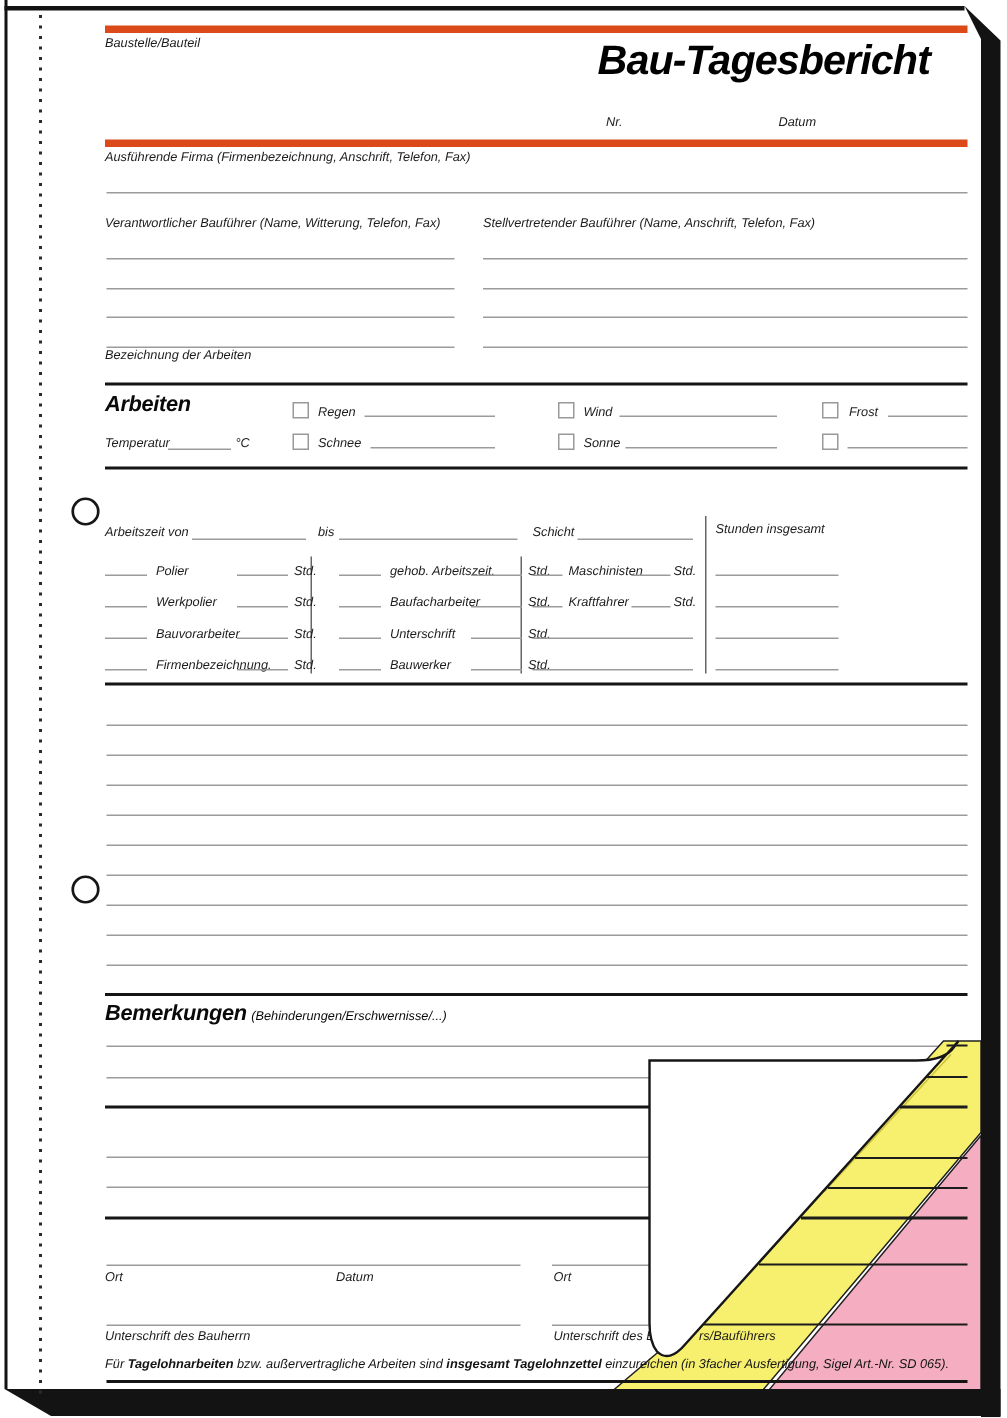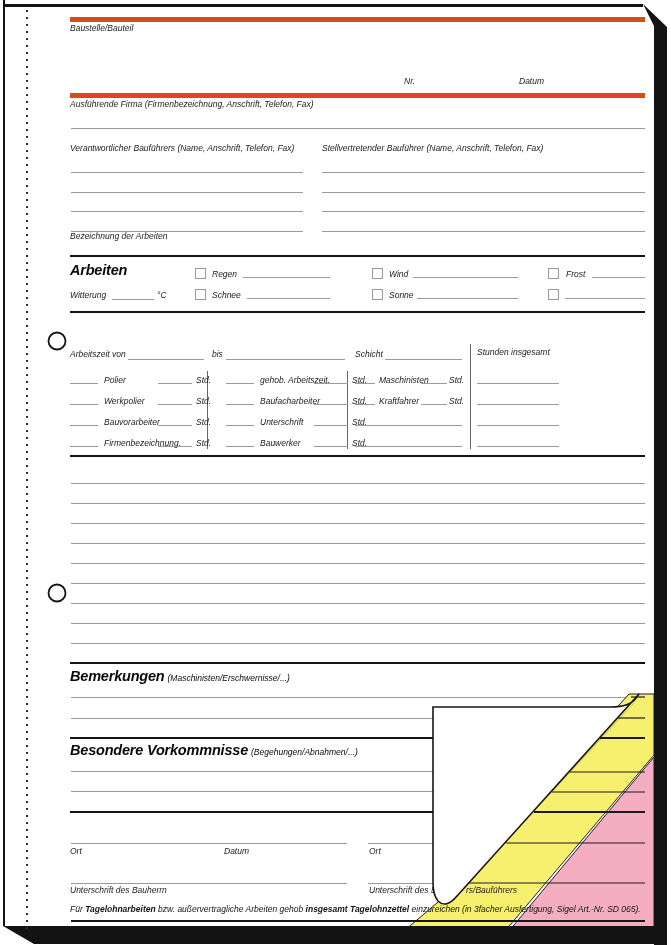--- a/index.html
+++ b/index.html
@@ -21,43 +21,44 @@
   .fine{position:absolute;font-style:italic;font-size:8.5px;color:#141414;white-space:nowrap;z-index:6}
   .fine b{font-weight:bold}
 </style>
 </head>
 <body>
 
 <div class="pg">
 
   <div class="bar" style="left: 70px; top: 17px; width: 575px; background: rgb(220, 74, 26);"></div>
   <div class="lb" style="left:70px;top:24px">Baustelle/Bauteil</div>
+  <div class="ttl" style="left:340px;top:24px;width:280px">Bau-Tagesbericht</div>
   <div class="lb" style="left:404px;top:77px">Nr.</div>
   <div class="lb" style="left:519px;top:77px">Datum</div>
   <div class="bar" style="left: 70px; top: 93px; width: 575px; background: rgb(220, 74, 26);"></div>
 
   <div class="lb" style="left:70px;top:100px">Ausführende Firma (Firmenbezeichnung, Anschrift, Telefon, Fax)</div>
   <div class="ln" style="left:71px;top:128px;width:574px"></div>
 
-  <div class="lb" style="left:70px;top:144px">Verantwortlicher Bauführers (Name, Anschrift, Telefon, Fax)</div>
+  <div class="lb" style="left:70px;top:144px">Verantwortlicher Bauführer (Name, Witterung, Telefon, Fax)</div>
   <div class="lb" style="left:322px;top:144px">Stellvertretender Bauführer (Name, Anschrift, Telefon, Fax)</div>
   <div class="ln" style="left:71px;top:172px;width:232px"></div>
   <div class="ln" style="left:71px;top:192px;width:232px"></div>
   <div class="ln" style="left:71px;top:211px;width:232px"></div>
   <div class="ln" style="left:71px;top:231px;width:232px"></div>
   <div class="ln" style="left:322px;top:172px;width:323px"></div>
   <div class="ln" style="left:322px;top:192px;width:323px"></div>
   <div class="ln" style="left:322px;top:211px;width:323px"></div>
   <div class="ln" style="left:322px;top:231px;width:323px"></div>
 
   <div class="lb" style="left:70px;top:232px">Bezeichnung der Arbeiten</div>
   <div class="tk" style="left:70px;top:255px;width:575px"></div>
 
   <div class="hd" style="left:70px;top:262px">Arbeiten</div>
-  <div class="lb" style="left:70px;top:291px">Witterung</div>
+  <div class="lb" style="left:70px;top:291px">Temperatur</div>
   <div class="ln" style="left:112px;top:299px;width:42px"></div>
   <div class="lb" style="left:157px;top:291px">°C</div>
 
   <div class="cb" style="left:195px;top:268px"></div>
   <div class="lb" style="left:212px;top:270px">Regen</div>
   <div class="ln" style="left:243px;top:277px;width:87px"></div>
   <div class="cb" style="left:372px;top:268px"></div>
   <div class="lb" style="left:389px;top:270px">Wind</div>
   <div class="ln" style="left:413px;top:277px;width:105px"></div>
   <div class="cb" style="left:548px;top:268px"></div>
@@ -144,29 +145,26 @@
   <div class="ln" style="left:71px;top:523px;width:574px"></div>
   <div class="ln" style="left:71px;top:543px;width:574px"></div>
   <div class="ln" style="left:71px;top:563px;width:574px"></div>
   <div class="ln" style="left:71px;top:583px;width:574px"></div>
   <div class="ln" style="left:71px;top:603px;width:574px"></div>
   <div class="ln" style="left:71px;top:623px;width:574px"></div>
   <div class="ln" style="left:71px;top:643px;width:574px"></div>
   <div class="tk" style="left:70px;top:662px;width:575px"></div>
 
   <div class="hd" style="left:70px;top:668px">
-    <span>Bemerkungen</span><span class="sub">(Maschinisten/Erschwernisse/...)</span>
+    <span>Bemerkungen</span><span class="sub">(Behinderungen/Erschwernisse/...)</span>
   </div>
   <div class="ln" style="left:71px;top:697px;width:574px"></div>
   <div class="ln" style="left:71px;top:718px;width:574px"></div>
   <div class="tk" style="left:70px;top:737px;width:575px"></div>
 
-  <div class="hd" style="left:70px;top:742px">
-    <span>Besondere Vorkommnisse</span><span class="sub">(Begehungen/Abnahmen/...)</span>
-  </div>
   <div class="ln" style="left:71px;top:771px;width:574px"></div>
   <div class="ln" style="left:71px;top:791px;width:574px"></div>
   <div class="tk" style="left:70px;top:811px;width:575px"></div>
 
   <div class="ln" style="left:71px;top:843px;width:276px"></div>
   <div class="ln" style="left:368px;top:843px;width:100px"></div>
   <div class="lb" style="left:70px;top:847px">Ort</div>
   <div class="lb" style="left:224px;top:847px">Datum</div>
   <div class="lb" style="left:369px;top:847px">Ort</div>
 
@@ -187,21 +185,21 @@
       <path d="M570,772 H645"></path>
       <path d="M552,792 H645"></path>
       <path d="M534,812 H645" stroke-width="2"></path>
       <path d="M506,843 H645"></path>
       <path d="M469,883 H645"></path>
     </g>
   </svg>
 
   <div class="lb z6" style="left:466px;top:886px">rs/Bauführers</div>
   <div class="fine" style="left:70px;top:904px">
-    <span>Für </span><b>Tagelohnarbeiten</b><span> bzw. außervertragliche Arbeiten gehob </span><b>insgesamt Tagelohnzettel</b><span> einzureichen (in 3facher Ausfertigung, Sigel Art.-Nr. SD 065).</span>
+    <span>Für </span><b>Tagelohnarbeiten</b><span> bzw. außervertragliche Arbeiten sind </span><b>insgesamt Tagelohnzettel</b><span> einzureichen (in 3facher Ausfertigung, Sigel Art.-Nr. SD 065).</span>
   </div>
   <div class="tk z6" style="left:71px;top:920px;width:574px"></div>
 
   <svg class="ov" width="671" height="945" viewBox="0 0 671 945" style="z-index:9">
     <rect x="3" y="0" width="2" height="926" fill="#131313"></rect>
     <rect x="3" y="4" width="640" height="3" fill="#131313"></rect>
     <path d="M643,4 L667,27 L667,945 L654,945 L654,26 Z" fill="#131313"></path>
     <path d="M3,926 L667,926 L667,944 L34,944 Z" fill="#131313"></path>
     <line x1="27" y1="10" x2="27" y2="934" stroke="#2b2b2b" stroke-width="2" stroke-dasharray="2 5"></line>
     <circle cx="57" cy="341" r="8.5" fill="#ffffff" stroke="#161616" stroke-width="1.8"></circle>

